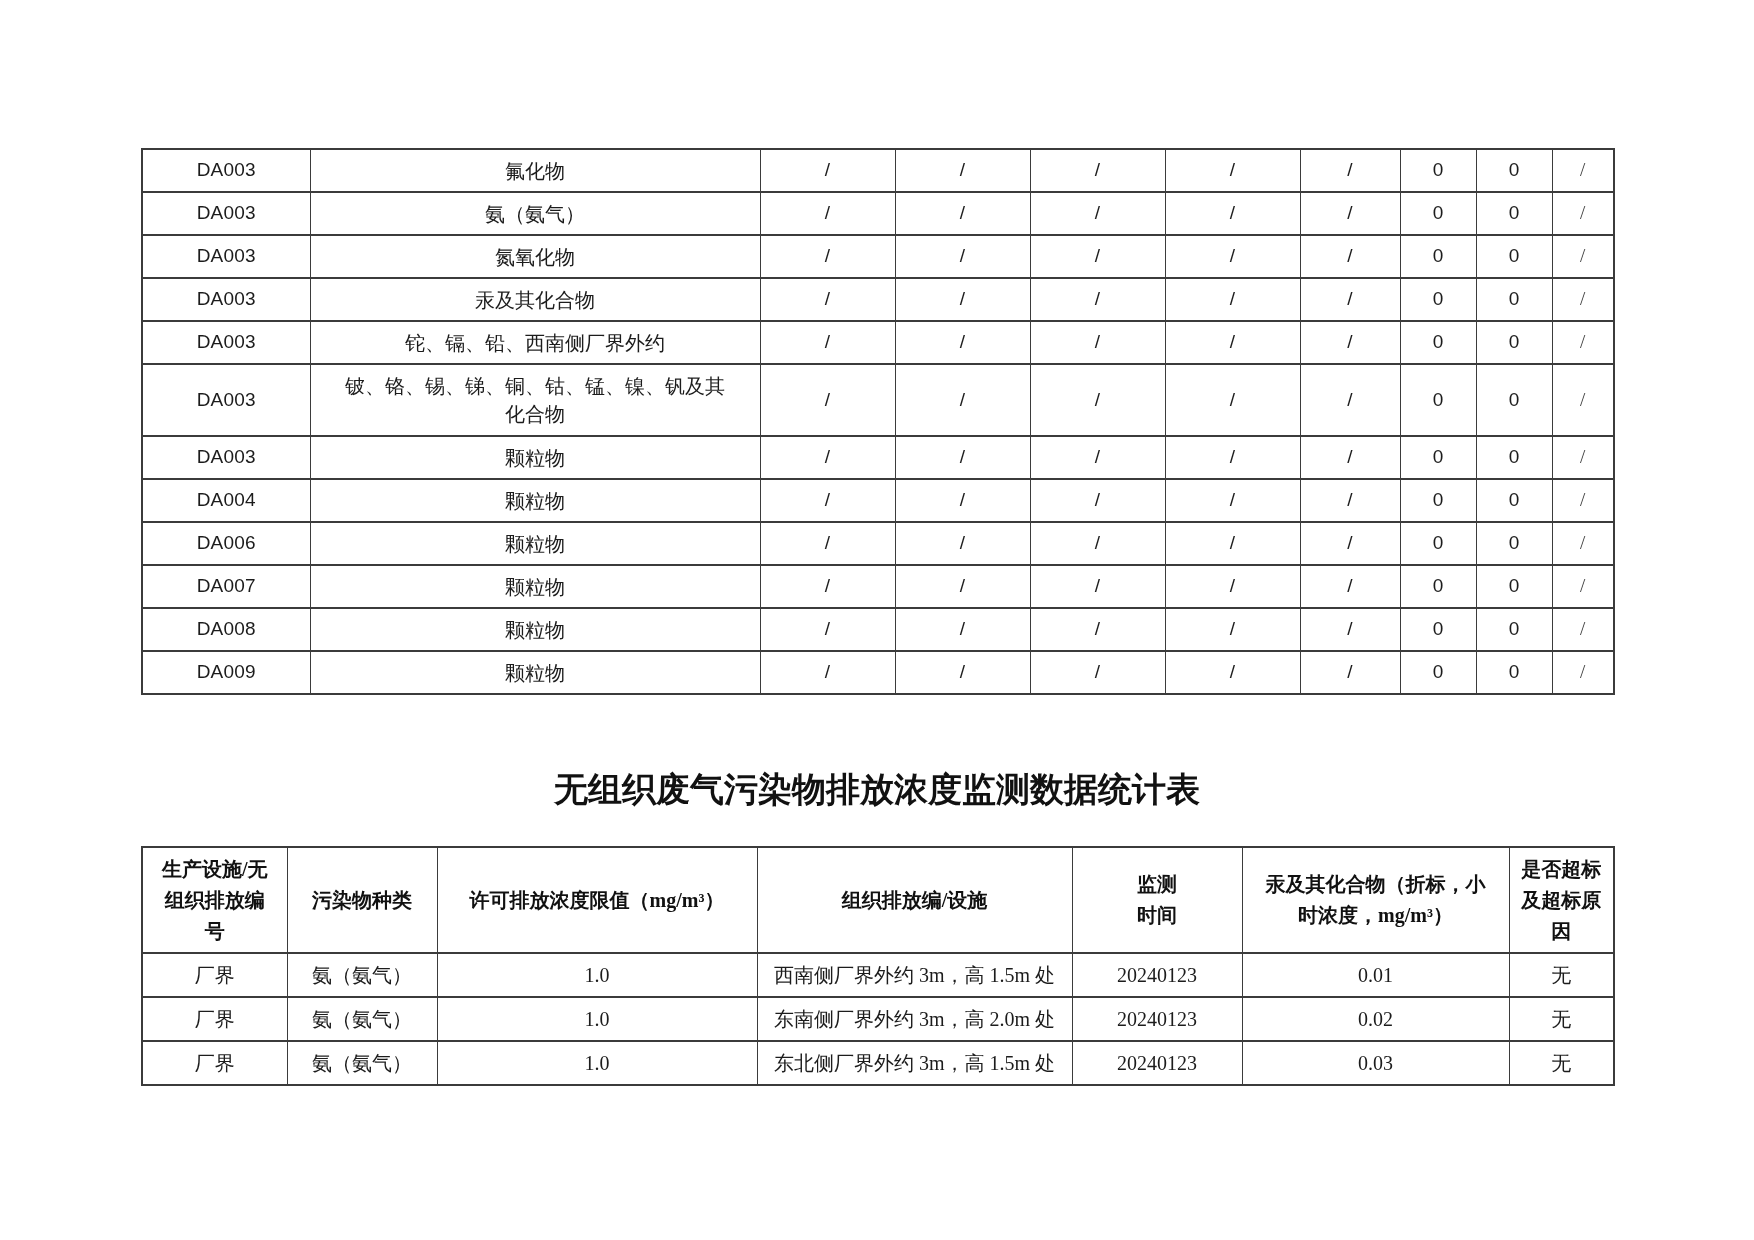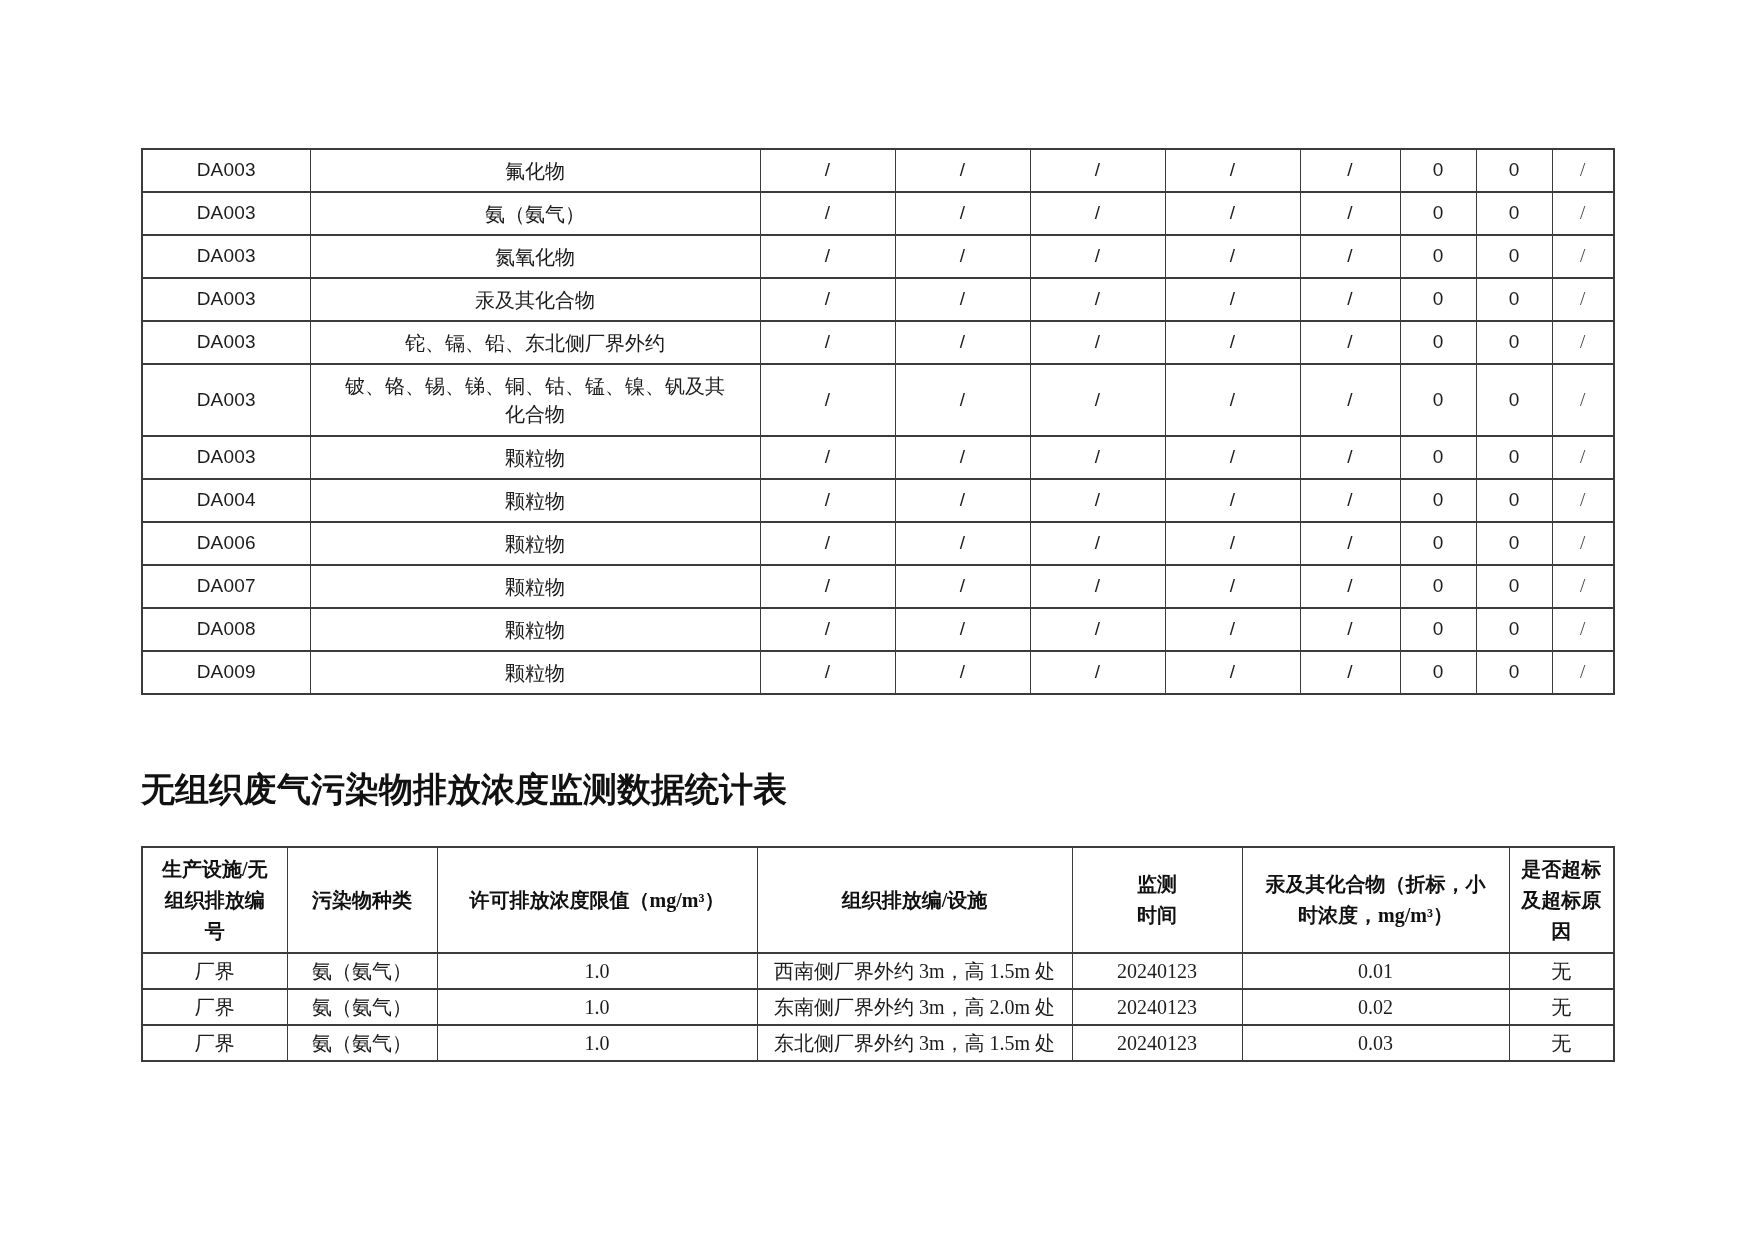--- a/index.html
+++ b/index.html
@@ -62,37 +62,37 @@
     font-size: 19px;
     color: #3f3f3f;
   }
 
   
   .sec-title {
     position: absolute;
     left: 141px;
     top: 766px;
     width: 1472px;
-    text-align: left;
+    text-align: center;
     font-size: 34px;
     font-weight: bold;
     line-height: 48px;
     color: #111111;
     font-family: "Liberation Serif", serif;
   }
 
   
   .t2-wrap {
     position: absolute;
     left: 141px;
     top: 846px;
     font-family: Liberation Serif, serif;
   }
   .t2 tr.hdr-row { height: 106px; }
-  .t2 tr.body-row { height: 36px; }
+  .t2 tr.body-row { height: 44px; }
   .t2 .hdr {
     font-weight: bold;
     font-size: 20px;
     line-height: 1.55;
     color: #111111;
   }
 </style>
 </head>
 <body>
 
@@ -156,21 +156,21 @@
           <td class="c-v">/</td>
           <td class="c-v">/</td>
           <td class="c-v">/</td>
           <td class="c-v">/</td>
           <td class="c-v">0</td>
           <td class="c-v">0</td>
           <td class="c-sl">/</td>
         </tr>
         <tr>
           <td class="c-id">DA003</td>
-          <td class="c-pol">铊、镉、铅、东北侧厂界外约</td>
+          <td class="c-pol">铊、镉、铅、西南侧厂界外约</td>
           <td class="c-v">/</td>
           <td class="c-v">/</td>
           <td class="c-v">/</td>
           <td class="c-v">/</td>
           <td class="c-v">/</td>
           <td class="c-v">0</td>
           <td class="c-v">0</td>
           <td class="c-sl">/</td>
         </tr>
         <tr class="tall">

